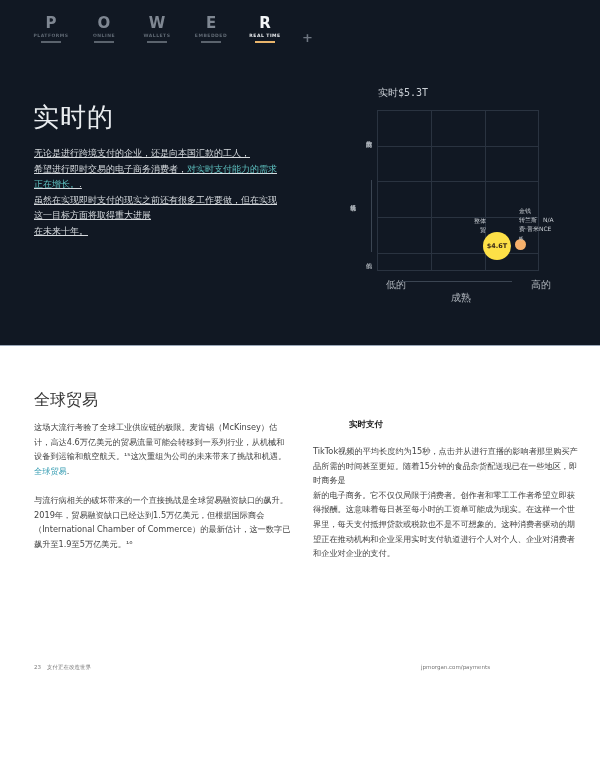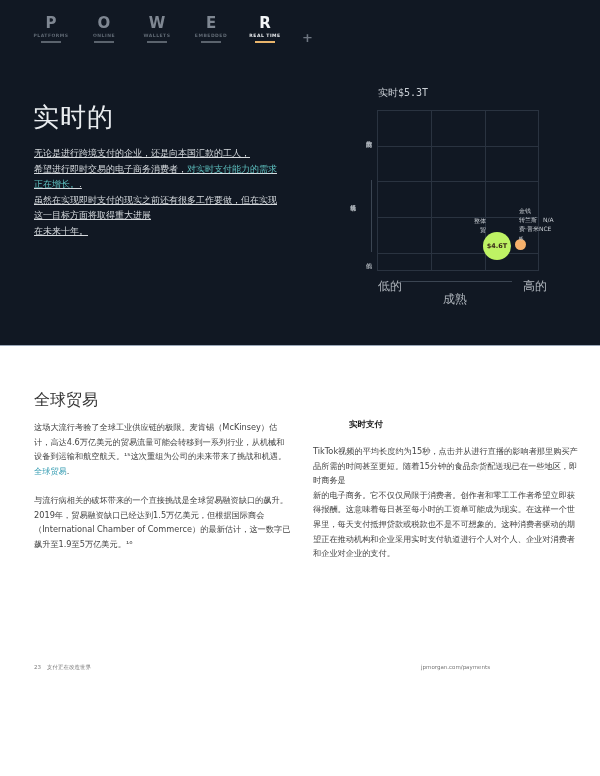--- a/index.html
+++ b/index.html
@@ -25,22 +25,22 @@
   .hero-text .hl { color:#5ec1c0; }
 
   
   .chart-title { position:absolute; left:378px; top:86px; font-size:10px; color:#c9ced4; font-family:"DejaVu Sans Mono", monospace; }
   .grid { position:absolute; left:377px; top:110px; width:162px; height:161px; border:1px solid #2a3340; }
   .gv { position:absolute; top:0; width:1px; height:100%; background:#2a3340; }
   .gh { position:absolute; left:0; height:1px; width:100%; background:#2a3340; }
   .ylab { position:absolute; font-size:6px; color:#aeb4bb; writing-mode:vertical-rl; }
   .yaxis-line { position:absolute; left:371px; top:180px; width:1px; height:72px; background:#3b4552; }
   .xaxis-line { position:absolute; left:400px; top:281px; width:112px; height:1px; background:#3b4552; }
-  .xlab { position:absolute; font-size:12px; color:#aeb4bb; }
-  .bubble-big { position:absolute; left:483px; top:232px; width:28px; height:28px; border-radius:50%; background:#bef264;
+  .xlab { position:absolute; font-size:10px; color:#aeb4bb;margin-left:8px; }
+  .bubble-big { position:absolute; left:483px; top:232px; width:28px; height:28px; border-radius:50%; background:#fde047;
                 display:flex; align-items:center; justify-content:center; font-size:6.5px; font-weight:bold; color:#3a2a18; }
   .bubble-small { position:absolute; left:515px; top:239px; width:11px; height:11px; border-radius:50%; background:#f6b06b; }
   .blab { position:absolute; font-size:6px; color:#c9ced4; line-height:9px; }
 
   
   .sec-title { position:absolute; left:34px; top:390px; font-size:16px; color:#333; font-weight:300; }
   .body-text { font-size:8.2px; line-height:14.6px; color:#444; }
   .col-left { position:absolute; left:34px; top:420px; width:258px; }
   .col-left p { margin-bottom:14.6px; }
   .hl2 { color:#3a9fb4; }

